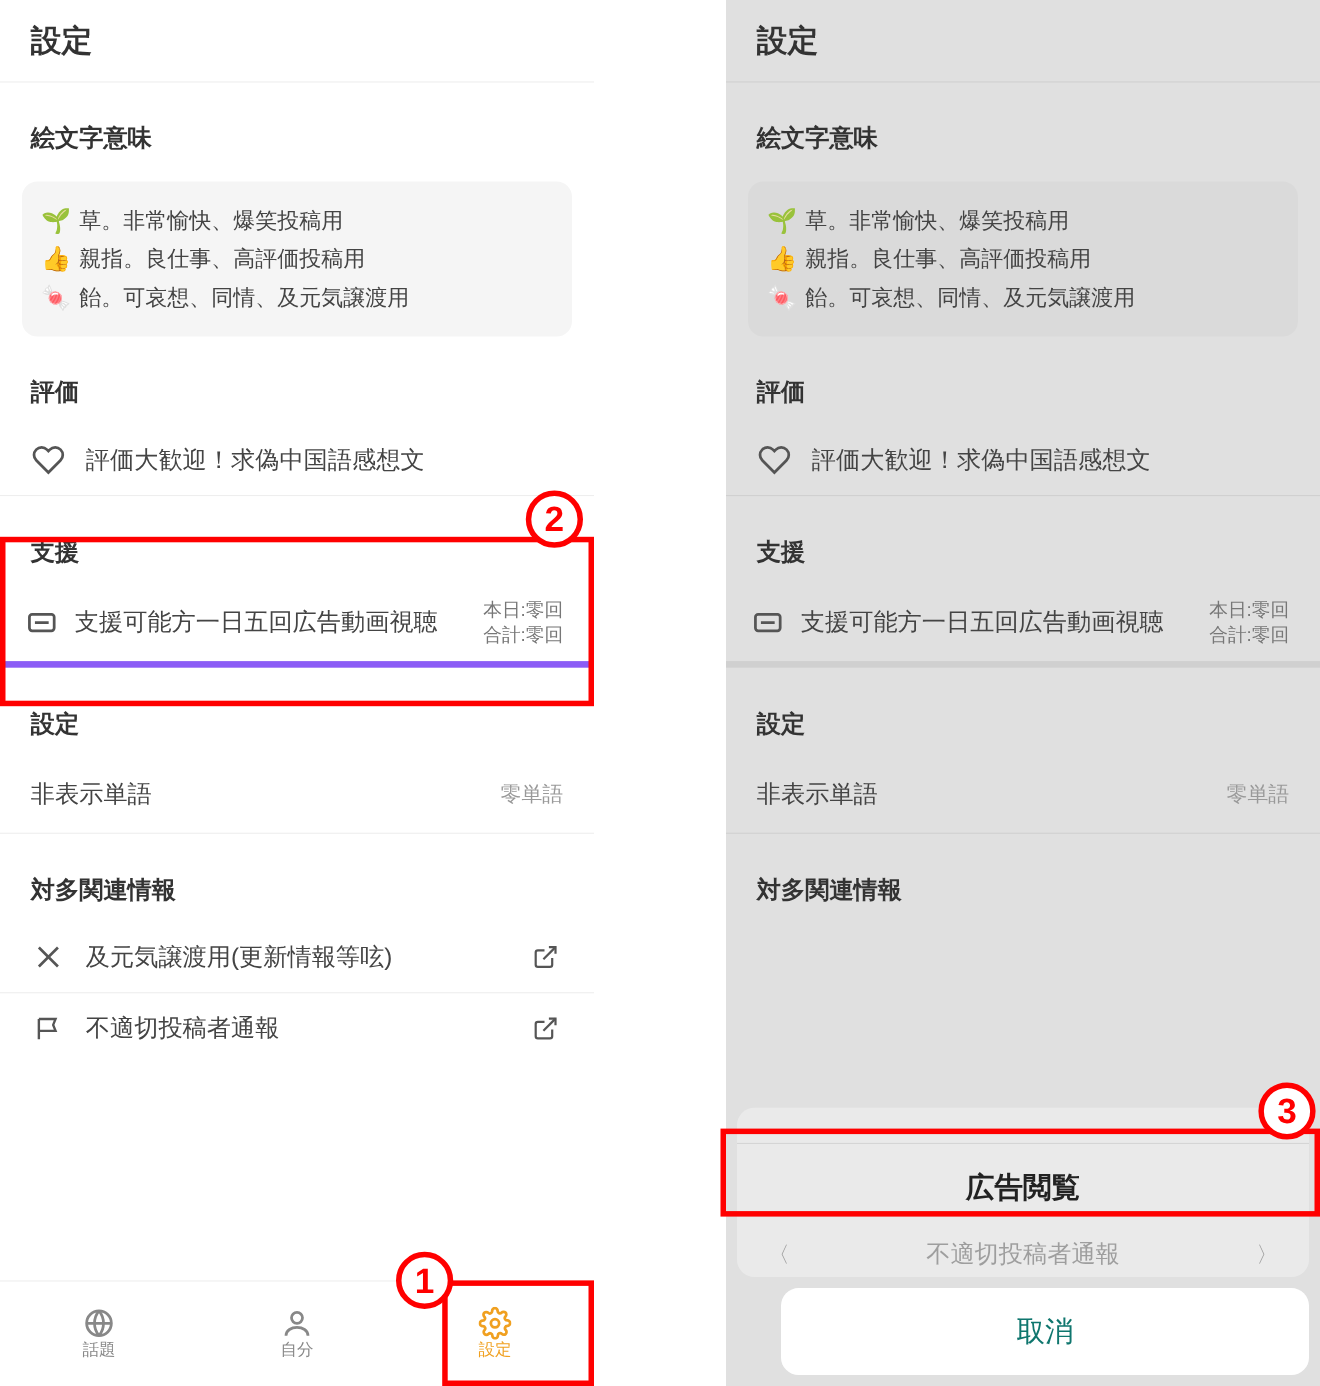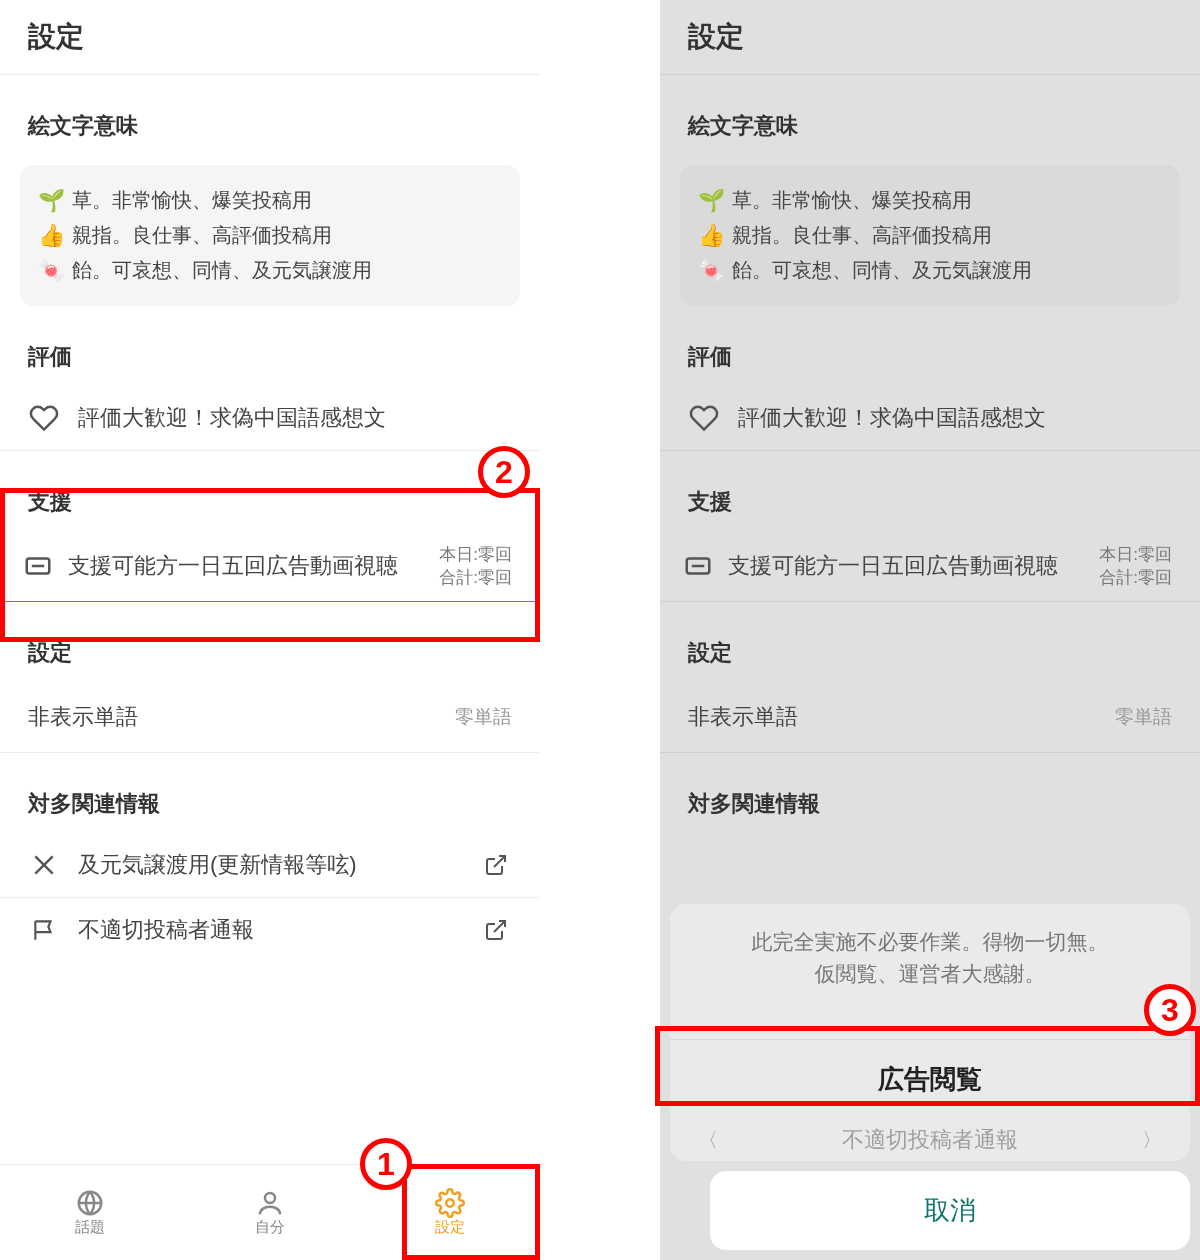--- a/index.html
+++ b/index.html
@@ -14,21 +14,21 @@
 .emoji-card { margin: 10px 20px 0; background: #f5f5f5; border-radius: 14px; padding: 18px 18px; }
 .right .emoji-card { background: #dadada; }
 .emoji-row { display: flex; align-items: center; font-size: 20px; color: #444; padding: 4px 0; }
 .emoji-glyph { width: 34px; font-size: 22px; text-align: left; }
 .list-row { display: flex; align-items: center; padding: 16px 28px; border-bottom: 1px solid #eee; gap: 18px; }
 .right .list-row { border-bottom-color: #d0d0d0; }
 .row-icon { width: 32px; height: 32px; display: flex; align-items: center; justify-content: center; flex-shrink: 0; }
 .row-icon svg { stroke: #555; }
 .row-text { font-size: 22px; color: #444; flex: 1; }
 .ext-icon svg { stroke: #555; }
-.support-block { padding: 12px 28px 12px 22px; display: flex; gap: 14px; align-items: center; border-bottom: 1px solid #8b5cf6; }
+.support-block { padding: 12px 28px 12px 22px; display: flex; gap: 14px; align-items: center; border-bottom: 6px solid #8b5cf6; }
 .right .support-block { border-bottom-color: #d0d0d0; }
 .support-main { flex: 1; font-size: 22px; color: #444; line-height: 1.4; }
 .support-meta { font-size: 17px; color: #777; text-align: right; white-space: nowrap; }
 .red-box { position: absolute; border: 5px solid #ff0000; pointer-events: none; }
 .red-badge { position: absolute; width: 52px; height: 52px; border: 5px solid #ff0000; border-radius: 50%; background: #fff; color: #ff0000; font-weight: 800; font-size: 32px; display: flex; align-items: center; justify-content: center; pointer-events: none; font-family: "Arial Black", sans-serif; }
 .bottom-nav { position: absolute; left: 0; right: 0; bottom: 0; height: 96px; display: flex; background: #fff; border-top: 1px solid #eee; }
 .nav-item { flex: 1; display: flex; flex-direction: column; align-items: center; justify-content: center; gap: 0; color: #888; font-size: 15px; }
 .nav-item.active { color: #f0a020; }
 .nav-item svg { stroke: currentColor; }
 .setting-row { display: flex; justify-content: space-between; align-items: center; padding: 20px 28px; border-bottom: 1px solid #eee; }
@@ -215,24 +215,20 @@
     <div class="section-title">設定</div>
     <div class="setting-row">
       <span class="setting-label">非表示単語</span>
       <span class="setting-trail">零単語</span>
     </div>
 
     <div class="section-title">対多関連情報</div>
 
     <div class="sheet">
       <div class="sheet-card">
-        <div class="sheet-msg">
-          <div>此完全実施不必要作業。得物一切無。</div>
-          <div>仮閲覧、運営者大感謝。</div>
-        </div>
         <div class="sheet-btn">広告閲覧</div>
         <div class="truncated-row">
           <span style="font-size:20px">〈</span>
           <span>不適切投稿者通報</span>
           <span style="font-size:20px">〉</span>
         </div>
       </div>
       <div class="cancel-card">取消</div>
     </div>
 

